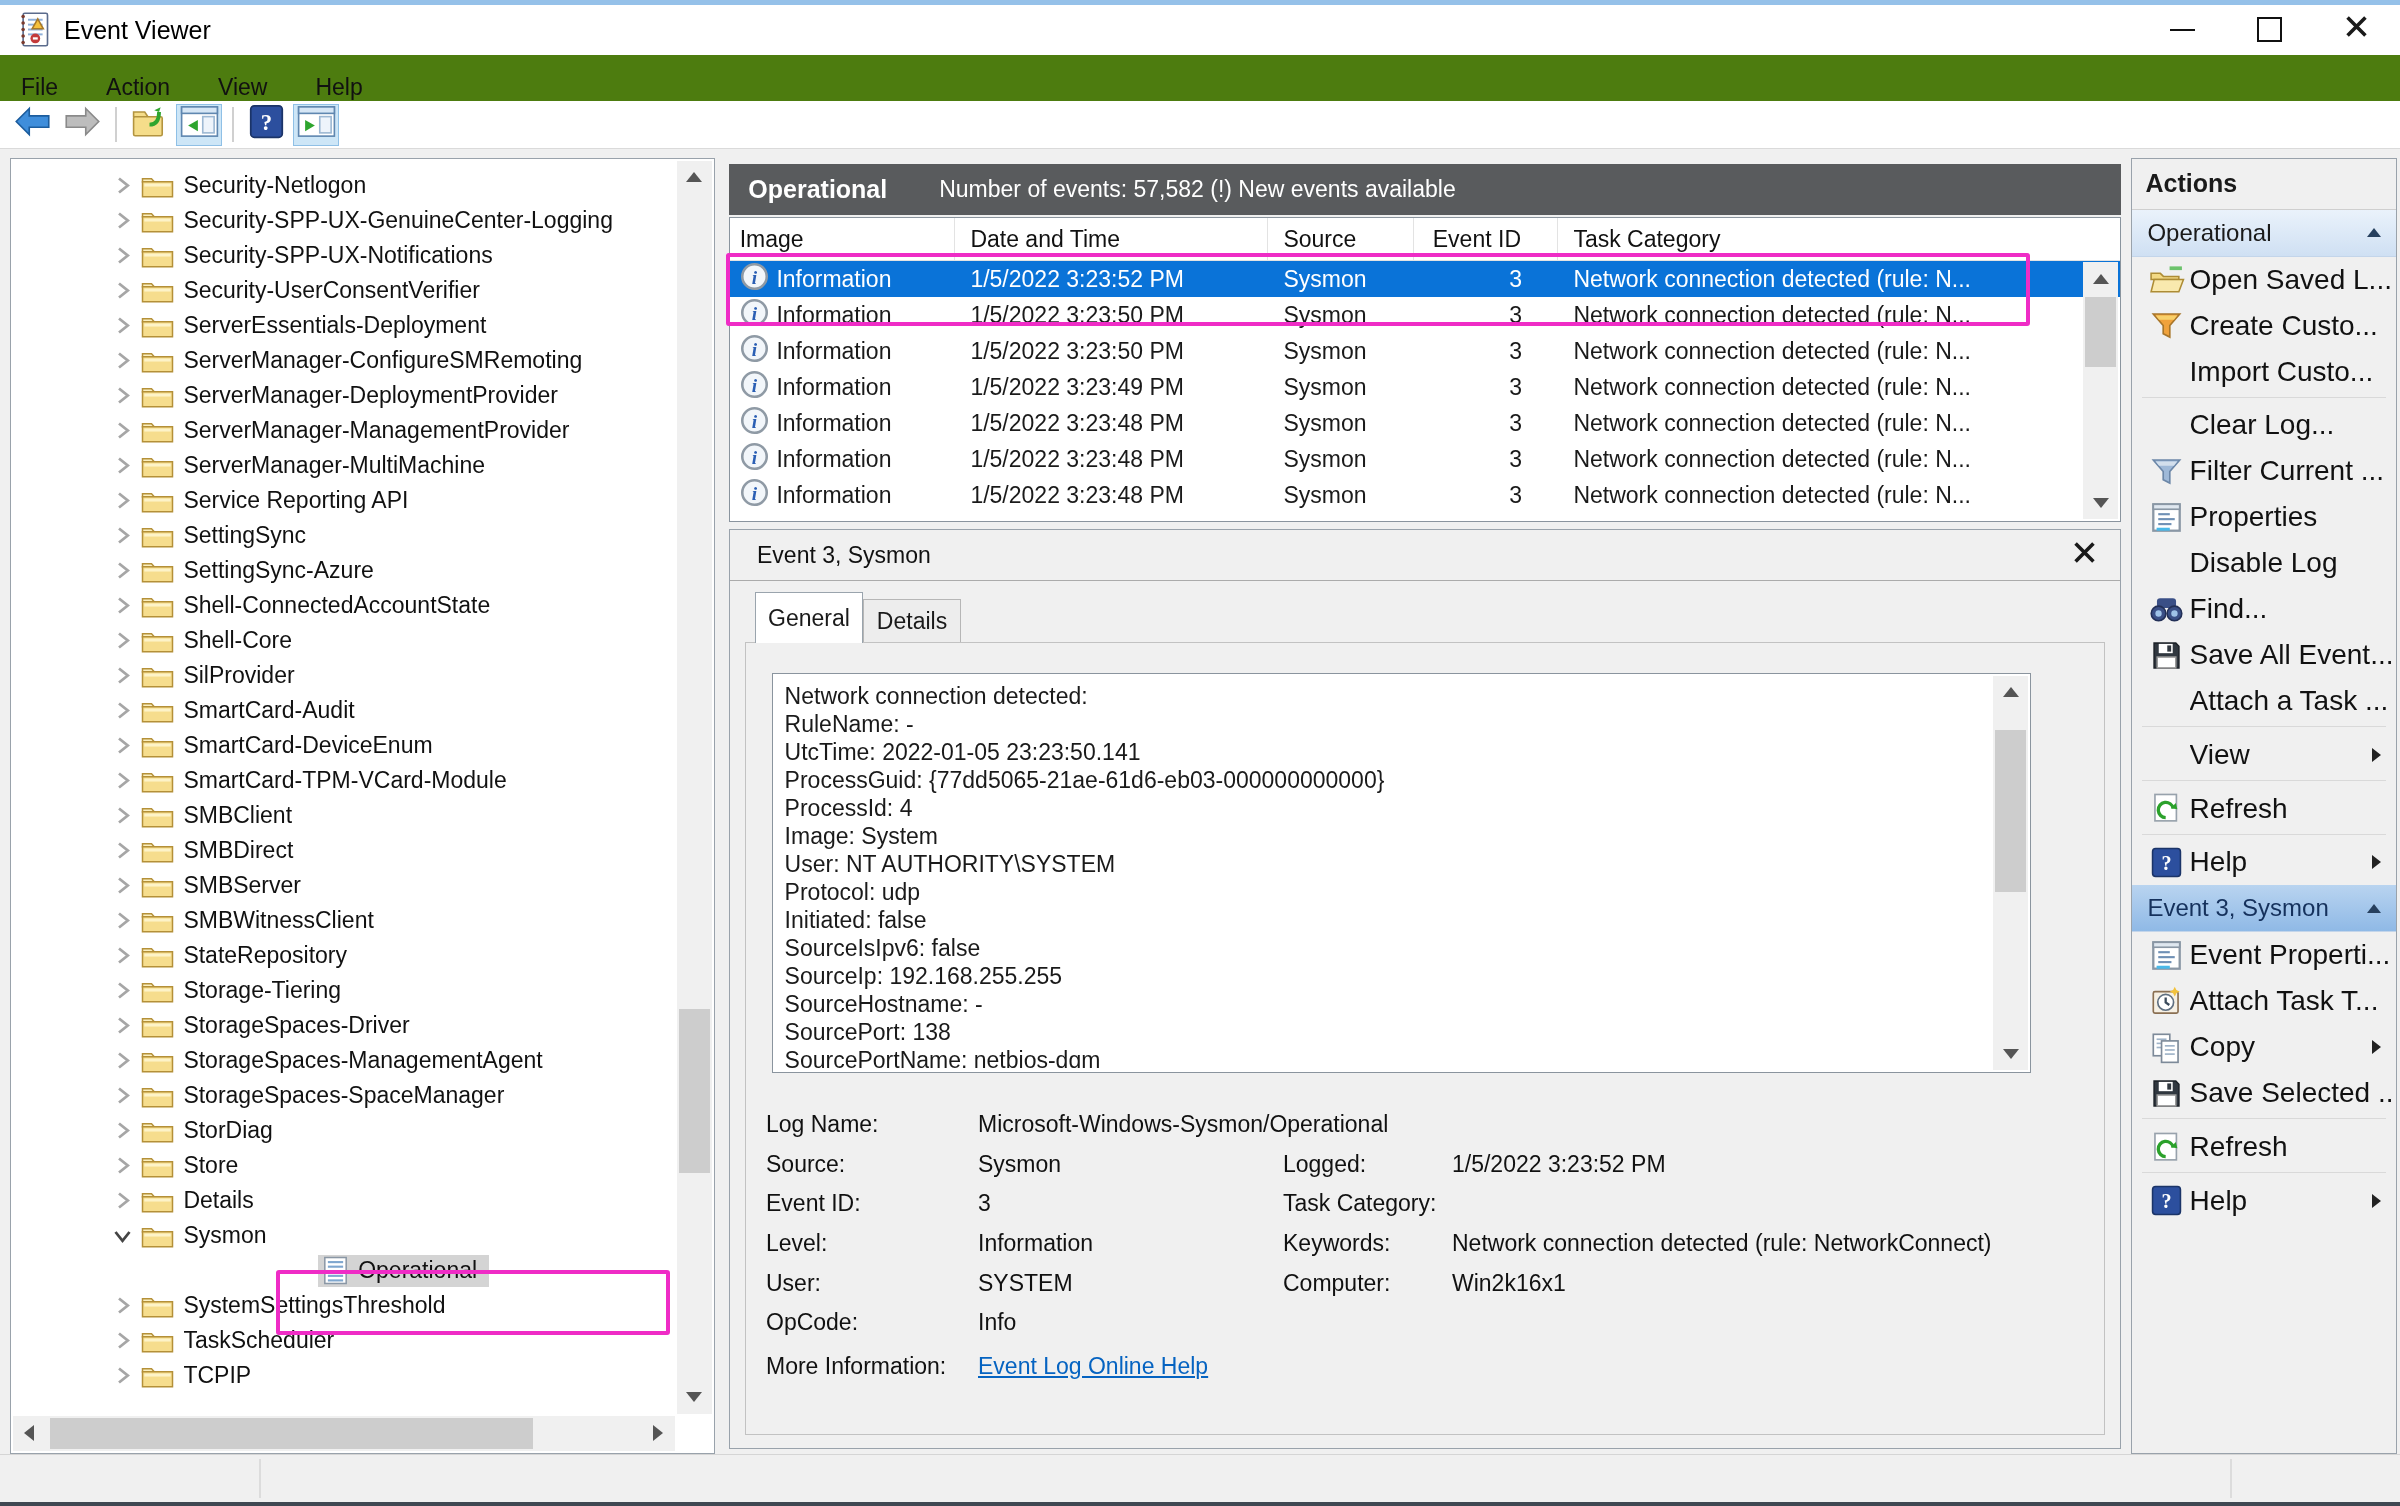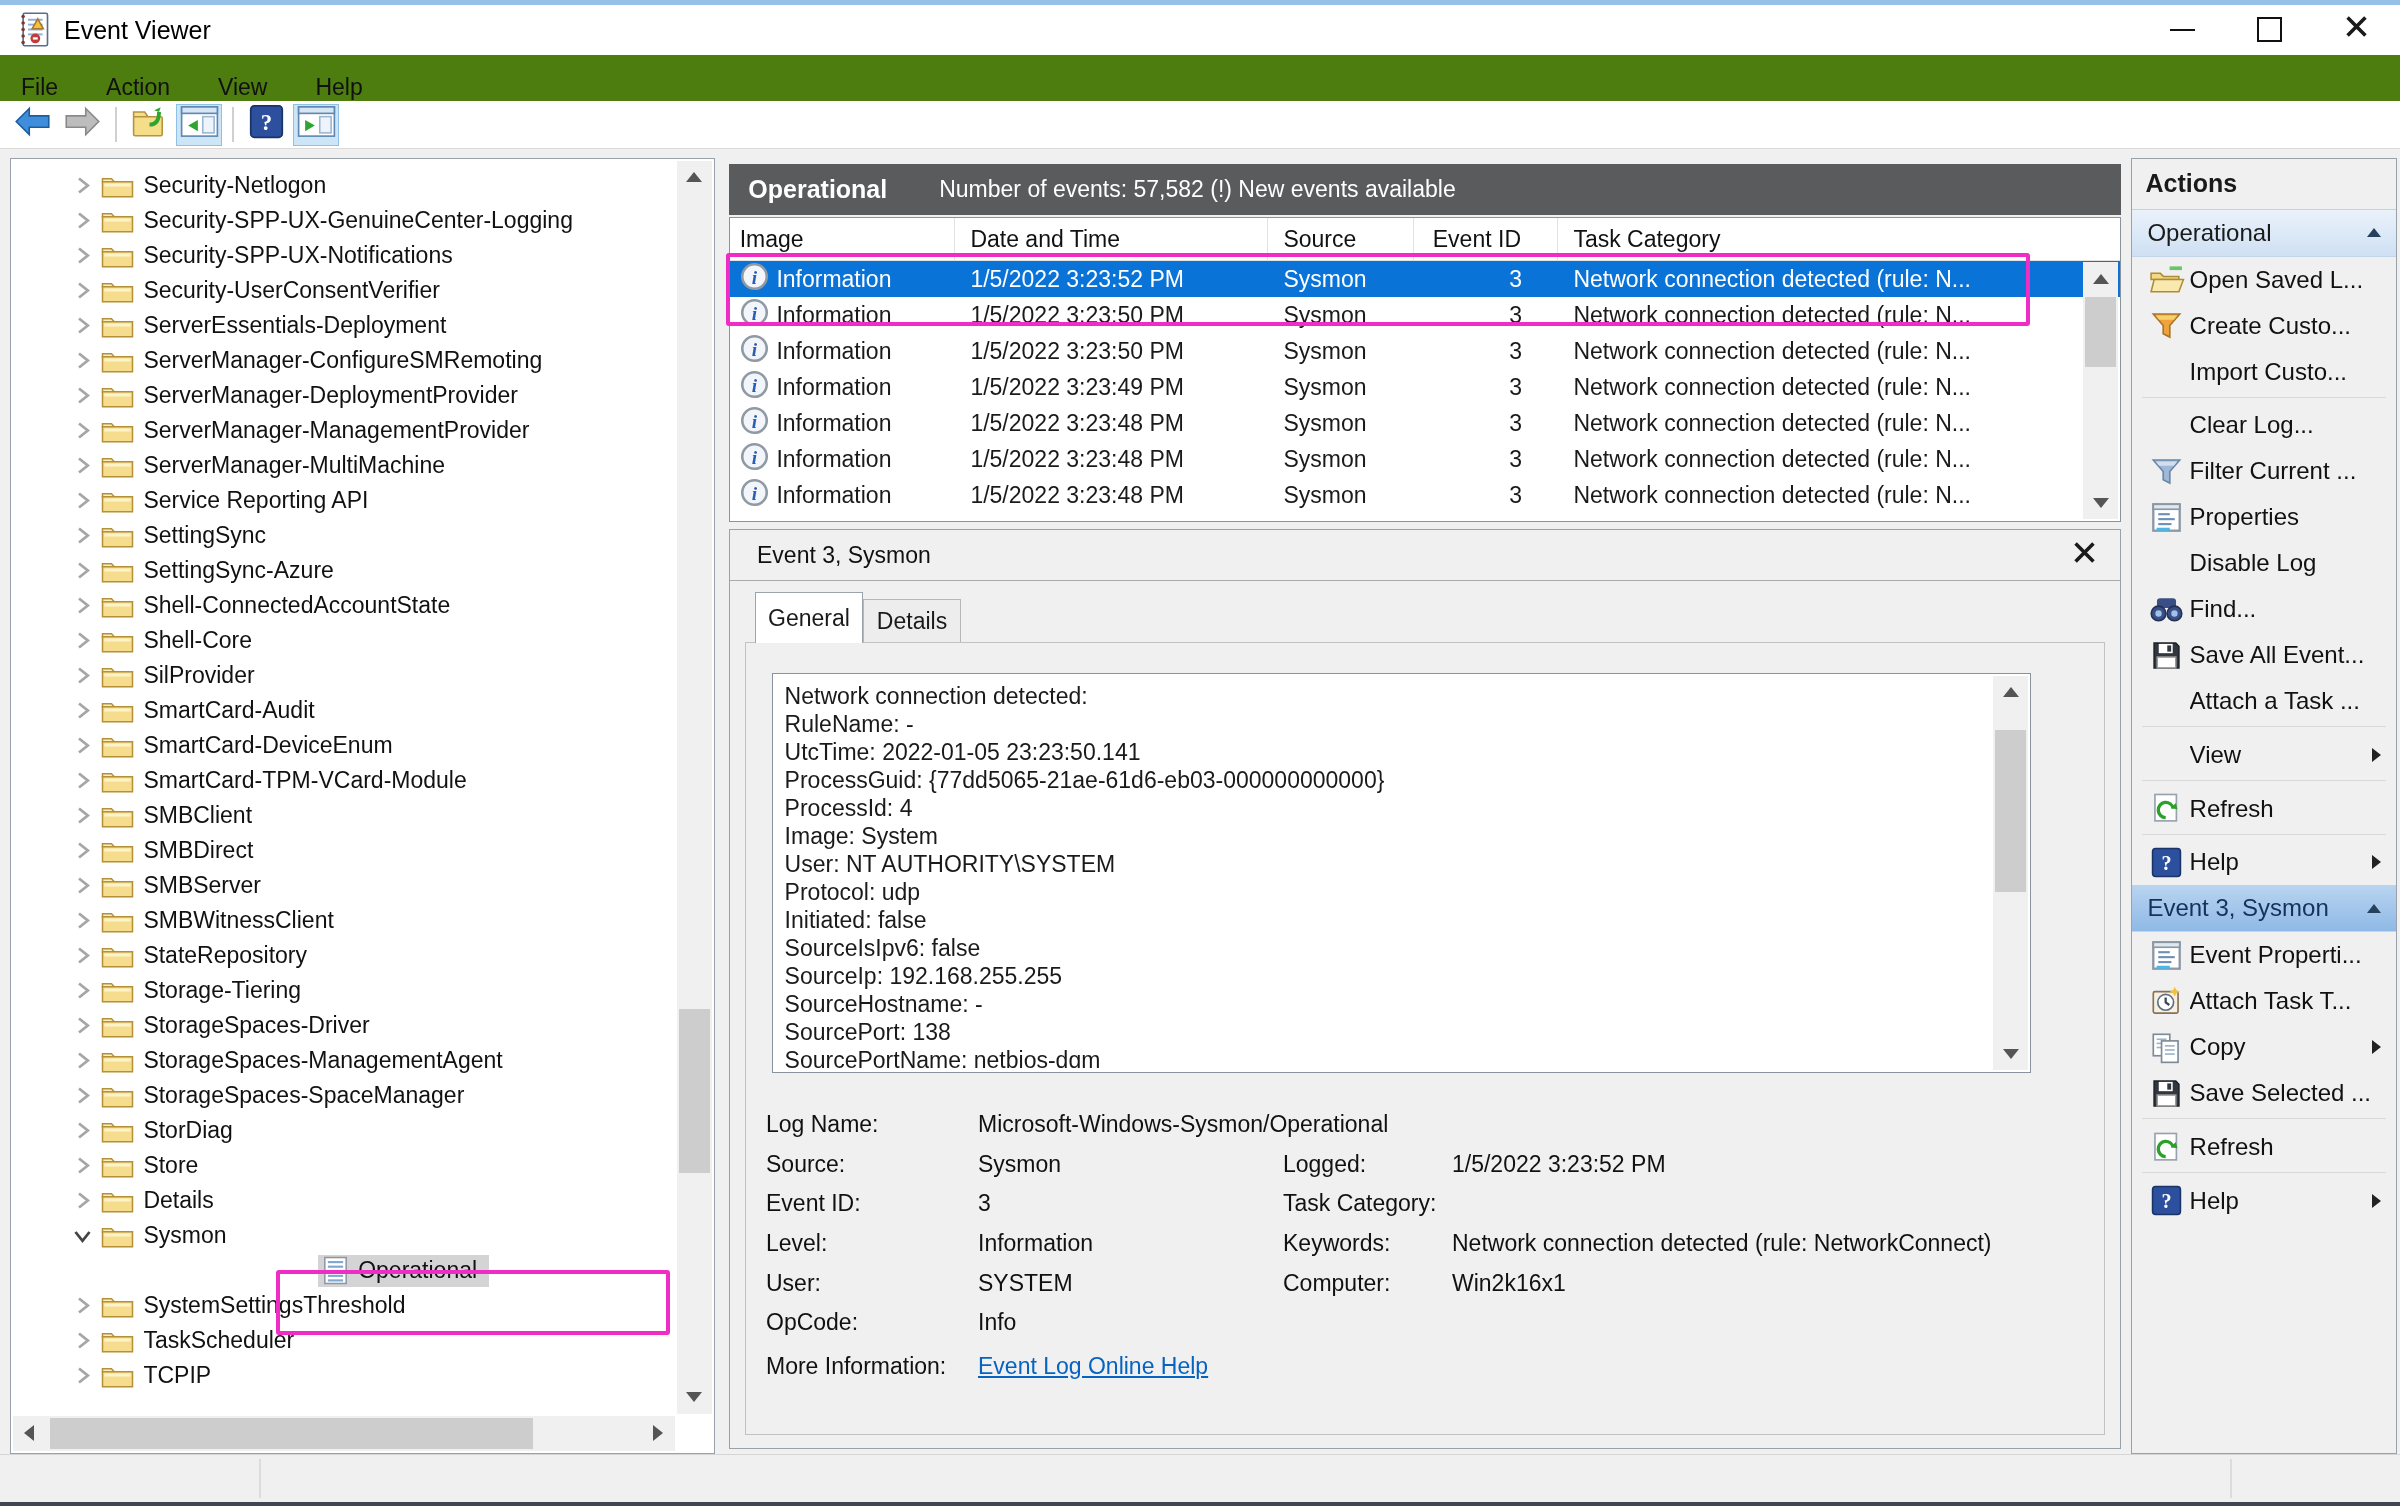--- a/index.html
+++ b/index.html
@@ -21,21 +21,21 @@
            border-bottom:1.9px solid #dadada;display:flex;align-items:center;padding-left:7.7px;box-sizing:border-box;}
   .tb-btn{width:46px;height:42px;display:flex;align-items:center;justify-content:center;margin:0 1.9px;
           border:1.9px solid transparent;box-sizing:border-box;}
   .tb-btn.active{background:#cde6f7;border-color:#8fc0e6;}
   .tb-sep{width:1.9px;height:35px;background:#d0d0d0;margin:0 7.7px;}
   
   .content{position:absolute;left:0;top:152px;width:100%;height:1302px;}
   .tree-panel{position:absolute;left:9.7px;top:5.8px;width:705px;height:1296px;background:#fff;
               border:1.9px solid #99a2ab;box-sizing:border-box;}
   .tree-rows{position:absolute;left:0;top:9.7px;right:39px;bottom:39px;overflow:hidden;}
-  .trow{height:35px;display:flex;align-items:center;padding-left:61px;white-space:nowrap;}
+  .trow{height:35px;display:flex;align-items:center;padding-left:101px;white-space:nowrap;}
   .trow.nested{padding-left:307px;}
   .t-chev{width:29px;display:flex;align-items:center;}
   .t-icon{margin-right:9.7px;display:flex;align-items:center;}
   .t-label{font-size:23px;color:#111;}
   .selwrap{display:flex;align-items:center;background:#d4d4d4;padding:1.9px 11.6px 1.9px 5.8px;}
   
   .sb-v{position:absolute;width:35px;background:#f0f0f0;}
   .sb-h{position:absolute;height:35px;background:#f0f0f0;}
   .sb-btn{position:absolute;width:35px;height:33px;background:#f0f0f0;display:flex;align-items:center;justify-content:center;}
   .sb-thumb-v{position:absolute;left:1.9px;width:31px;background:#cdcdcd;}
@@ -85,21 +85,21 @@
                  border:1.9px solid #99a2ab;box-sizing:border-box;}
   .a-title{height:50px;display:flex;align-items:center;padding-left:13.5px;font-size:25px;font-weight:bold;
            border-bottom:1.9px solid #cfcfcf;}
   .a-sec-h{height:46px;display:flex;align-items:center;padding:0 15.4px;font-size:24px;
            background:linear-gradient(#eaf2fb,#cfe0f3);border-bottom:1px solid #c3d5ea;}
   .a-sec-h.active{background:linear-gradient(#b9d4f0,#8fb9e6);color:#15315c;}
   .a-sec-h .lbl{flex:1;}
   .tri-up-sm{width:0;height:0;border-style:solid;border-width:0 7.7px 9.7px 7.7px;border-color:transparent transparent #27405e transparent;}
   .a-item{height:46px;display:flex;align-items:center;padding-left:11.6px;}
   .a-ico{width:46px;display:flex;align-items:center;justify-content:center;}
-  .a-lbl{flex:1;font-size:24px;color:#111;white-space:nowrap;overflow:hidden;}
+  .a-lbl{flex:1;font-size:28px;color:#111;white-space:nowrap;overflow:hidden;}
   .a-sub{width:0;height:0;border-style:solid;border-width:7.7px 0 7.7px 9.7px;border-color:transparent transparent transparent #222;margin-right:15.4px;}
   .a-sep{height:2.9px;margin:1.9px 9.7px;border-top:1px solid #d9d9d9;}
   
   .statusbar{position:absolute;left:0;bottom:3.9px;width:100%;height:48px;background:#f0f0f0;border-top:1.9px solid #d5d5d5;box-sizing:border-box;}
   .sb-div{position:absolute;top:3.9px;bottom:3.9px;width:1.9px;background:#dcdcdc;}
   .bottomstrip{position:absolute;left:0;bottom:0;width:100%;height:3.9px;background:#3f4752;}
   
   .annotation{position:absolute;border:4.8px solid #ef2cc6;border-radius:2.9px;z-index:9;pointer-events:none;}
   .pink-row{left:726px;top:253px;width:1296px;height:65px;}
   .pink-tree{left:276px;top:1270px;width:386px;height:57px;}

